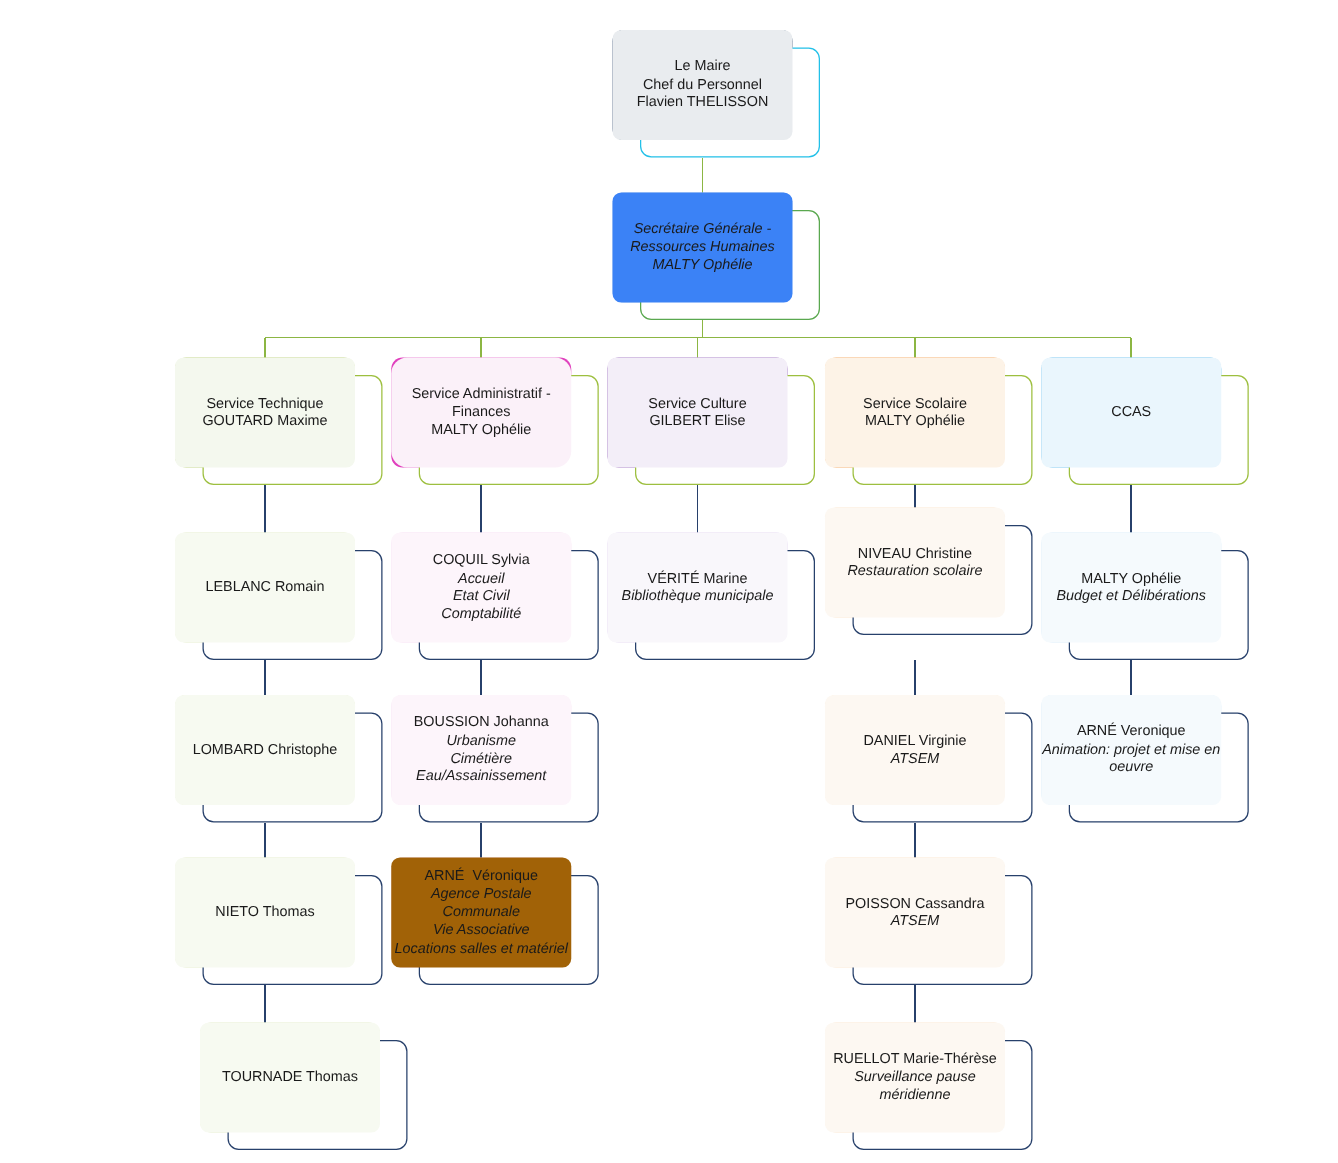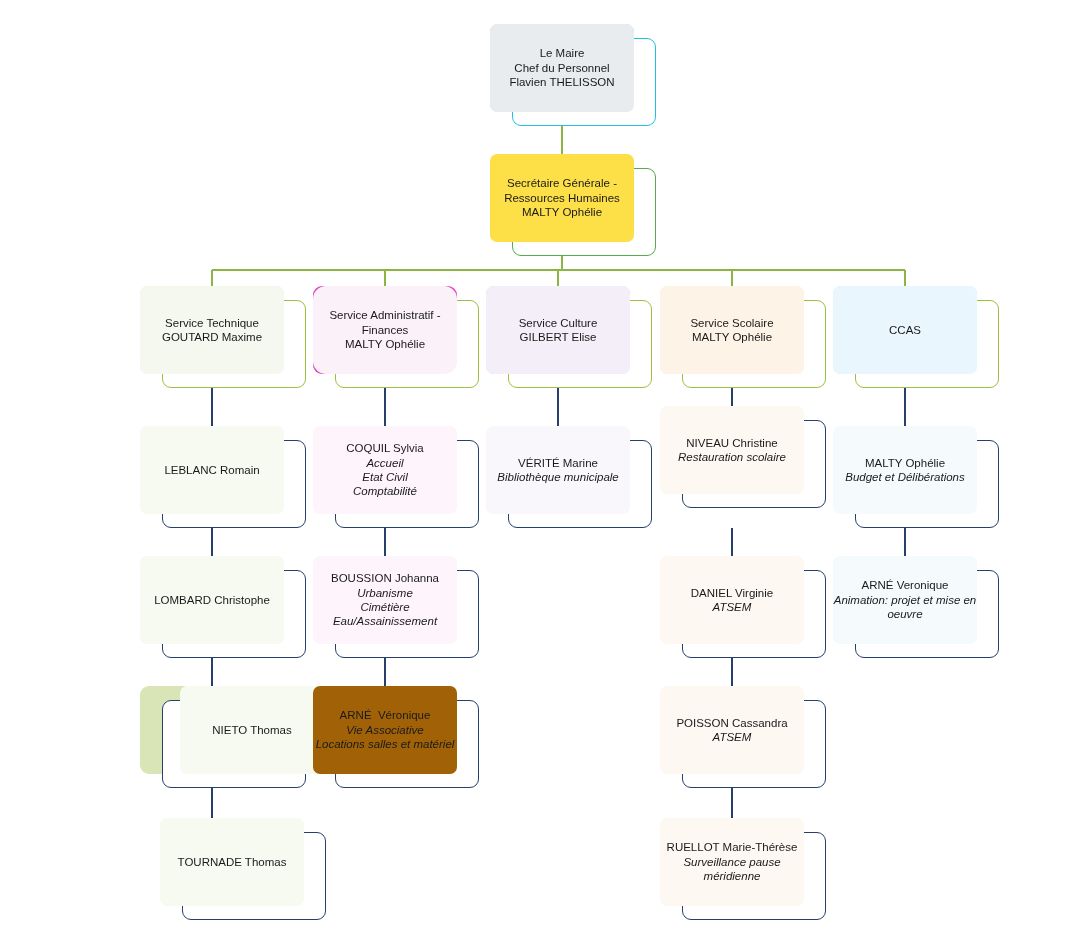--- a/index.html
+++ b/index.html
@@ -62,21 +62,21 @@
         <div class="frame" style="left: 0px; top: 0px; width: 144px; height: 88px; border: 1.4px solid rgb(34, 192, 232);"></div>
         <div class="inner" style="left: -22px; top: -14px; width: 144px; height: 88px; background: rgb(233, 236, 239);">
           <div class="nm">Le Maire</div>
           <div class="nm">Chef du Personnel</div>
           <div class="nm">Flavien THELISSON</div>
         </div>
       </div>
       <div class="node" style="left: 512px; top: 168px; width: 144px; height: 88px;">
         <div class="shadow" style="left: -22px; top: -14px; width: 144px; height: 88px; background: rgb(189, 210, 234);"></div>
         <div class="frame" style="left: 0px; top: 0px; width: 144px; height: 88px; border: 1.4px solid rgb(90, 168, 79);"></div>
-        <div class="inner" style="left: -22px; top: -14px; width: 144px; height: 88px; background: #fde047;">
+        <div class="inner" style="left: -22px; top: -14px; width: 144px; height: 88px; background: #3b82f6; font-style: italic;">
           <div class="nm">Secrétaire Générale -</div>
           <div class="nm">Ressources Humaines</div>
           <div class="nm">MALTY Ophélie</div>
         </div>
       </div>
       <div class="node" style="left: 162px; top: 300px; width: 144px; height: 88px;">
         <div class="shadow" style="left: -22px; top: -14px; width: 144px; height: 88px; background: rgb(162, 192, 68);"></div>
         <div class="frame" style="left: 0px; top: 0px; width: 144px; height: 88px; border: 1.4px solid rgb(157, 191, 63);"></div>
         <div class="inner" style="left: -22px; top: -14px; width: 144px; height: 88px; background: rgb(244, 248, 238);">
           <div class="nm">Service Technique</div>
@@ -93,21 +93,21 @@
       <div class="node" style="left: 162px; top: 570px; width: 144px; height: 88px;">
         <div class="shadow" style="left: -22px; top: -14px; width: 144px; height: 88px; background: rgb(217, 229, 182);"></div>
         <div class="frame" style="left: 0px; top: 0px; width: 144px; height: 88px; border: 1.4px solid rgb(39, 64, 107);"></div>
         <div class="inner" style="left: -22px; top: -14px; width: 144px; height: 88px; background: rgb(247, 250, 241);">
           <div class="nm">LOMBARD Christophe</div>
         </div>
       </div>
       <div class="node" style="left: 162px; top: 700px; width: 144px; height: 88px;">
         <div class="shadow" style="left: -22px; top: -14px; width: 144px; height: 88px; background: rgb(217, 229, 182);"></div>
         <div class="frame" style="left: 0px; top: 0px; width: 144px; height: 88px; border: 1.4px solid rgb(39, 64, 107);"></div>
-        <div class="inner" style="left: -22px; top: -14px; width: 144px; height: 88px; background: rgb(247, 250, 241); margin-left: 40px;">
+        <div class="inner" style="left: -22px; top: -14px; width: 144px; height: 88px; background: rgb(247, 250, 241);">
           <div class="nm">NIETO Thomas</div>
         </div>
       </div>
       <div class="node" style="left: 162px; top: 832px; width: 144px; height: 88px; margin-left: 20px;">
         <div class="shadow" style="left: -22px; top: -14px; width: 144px; height: 88px; background: rgb(217, 229, 182);"></div>
         <div class="frame" style="left: 0px; top: 0px; width: 144px; height: 88px; border: 1.4px solid rgb(39, 64, 107);"></div>
         <div class="inner" style="left: -22px; top: -14px; width: 144px; height: 88px; background: rgb(247, 250, 241);">
           <div class="nm">TOURNADE Thomas</div>
         </div>
       </div>
@@ -138,20 +138,21 @@
           <div class="rl">Urbanisme</div>
           <div class="rl">Cimétière</div>
           <div class="rl">Eau/Assainissement</div>
         </div>
       </div>
       <div class="node" style="left: 335px; top: 700px; width: 144px; height: 88px;">
         <div class="shadow" style="left: -22px; top: -14px; width: 144px; height: 88px; background: rgb(243, 212, 238);"></div>
         <div class="frame" style="left: 0px; top: 0px; width: 144px; height: 88px; border: 1.4px solid rgb(39, 64, 107);"></div>
         <div class="inner" style="left: -22px; top: -14px; width: 144px; height: 88px; background: #a16207;">
           <div class="nm">ARNÉ  Véronique</div>
+          <div class="rl">Agence Postale Communale</div>
           <div class="rl">Vie Associative</div>
           <div class="rl">Locations salles et matériel</div>
         </div>
       </div>
       <div class="node" style="left: 508px; top: 300px; width: 144px; height: 88px;">
         <div class="shadow" style="left: -22px; top: -14px; width: 144px; height: 88px; background: rgb(113, 48, 163);"></div>
         <div class="frame" style="left: 0px; top: 0px; width: 144px; height: 88px; border: 1.4px solid rgb(157, 191, 63);"></div>
         <div class="inner" style="left: -22px; top: -14px; width: 144px; height: 88px; background: rgb(243, 238, 248);">
           <div class="nm">Service Culture</div>
           <div class="nm">GILBERT Elise</div>

